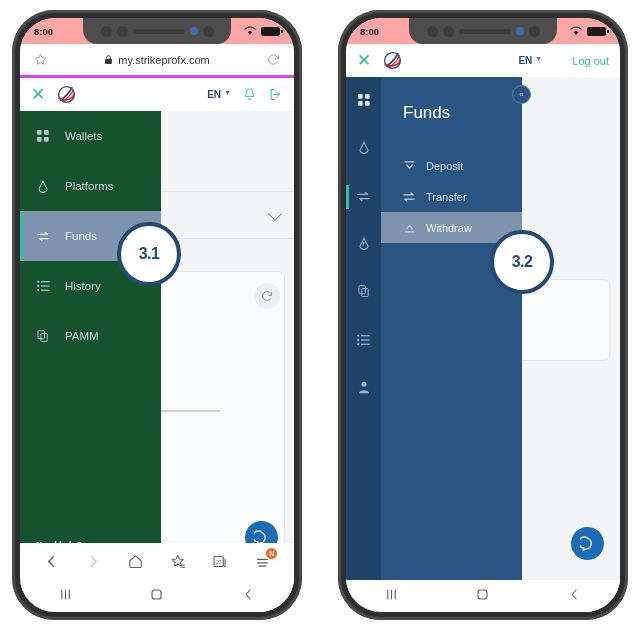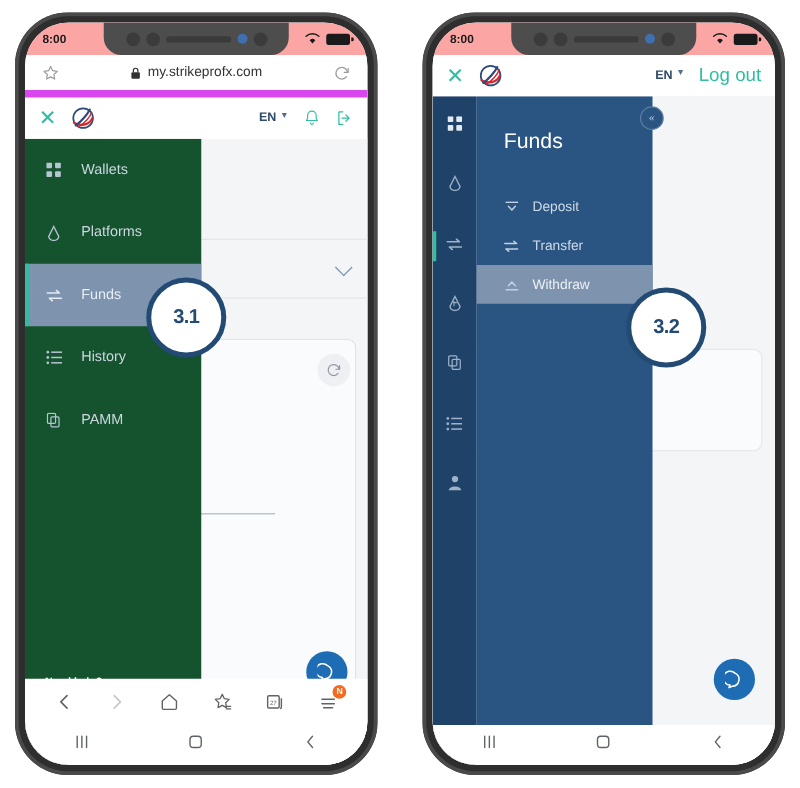--- a/index.html
+++ b/index.html
@@ -54,21 +54,21 @@
   .battery{
     width:19px;height:9px;border-radius:2px;background:#1a1a1a;position:relative;
   }
   .battery:after{content:"";position:absolute;right:-3px;top:3px;width:2px;height:3px;background:#1a1a1a;border-radius:0 1px 1px 0;}
 
   
   .urlbar{
     position:absolute;top:26px;left:0;right:0;height:34px;
     display:flex;align-items:center;justify-content:space-between;
     padding:0 13px;box-sizing:border-box;
-    background:#ffffff;border-bottom:6px solid #d946ef;z-index:18;
+    background:#ffffff;border-bottom:3px solid #d946ef;z-index:18;
   }
   .urlbar .url{
     display:flex;align-items:center;gap:5px;
     font-size:11px;color:#333;
   }
   .urlbar .ico{color:#9a9aa0;display:block;}
 
   
   .appheader{
     position:absolute;left:0;right:0;height:33px;
@@ -77,21 +77,21 @@
     background:#ffffff;z-index:17;
   }
   .left .appheader{top:60px;}
   .right .appheader{top:26px;}
   .appheader .grp{display:flex;align-items:center;gap:11px;}
   .xbtn{color:#2fbfa0;font-size:17px;line-height:1;font-weight:300;}
   .logo{width:21px;height:21px;position:relative;}
   .lang{font-size:10px;color:#2d4a6b;font-weight:700;display:flex;align-items:flex-start;gap:3px;}
   .chev{font-size:7px;opacity:.8;}
   .hicon{color:#2fbfa0;display:block;}
-  .logout-txt{font-size:15px;color:#2fbfa0;}
+  .logout-txt{font-size:11px;color:#2fbfa0;margin-left:19px;}
 
   
   .content{
     position:absolute;left:0;right:0;bottom:0;
     background:#f3f4f6;z-index:5;
   }
   .left .content{top:93px;}
   .right .content{top:59px;}
 
   
@@ -205,21 +205,21 @@
 
   
   .callout{
     position:absolute;border-radius:50%;
     background:#ffffff;border:4px solid #234a73;
     display:flex;align-items:center;justify-content:center;
     font-size:16px;font-weight:700;color:#234a73;
     z-index:60;letter-spacing:-0.5px;
   }
   .callout.c1{width:56px;height:56px;left:117px;top:222px;}
-  .callout.c2{width:56px;height:56px;left:501px;top:230px;}
+  .callout.c2{width:56px;height:56px;left:490px;top:230px;}
 </style>
 </head>
 <body>
 
 <div class="stage">
 
   <div class="phone left">
     <div class="phone-inner">
 
       <div class="notch">

